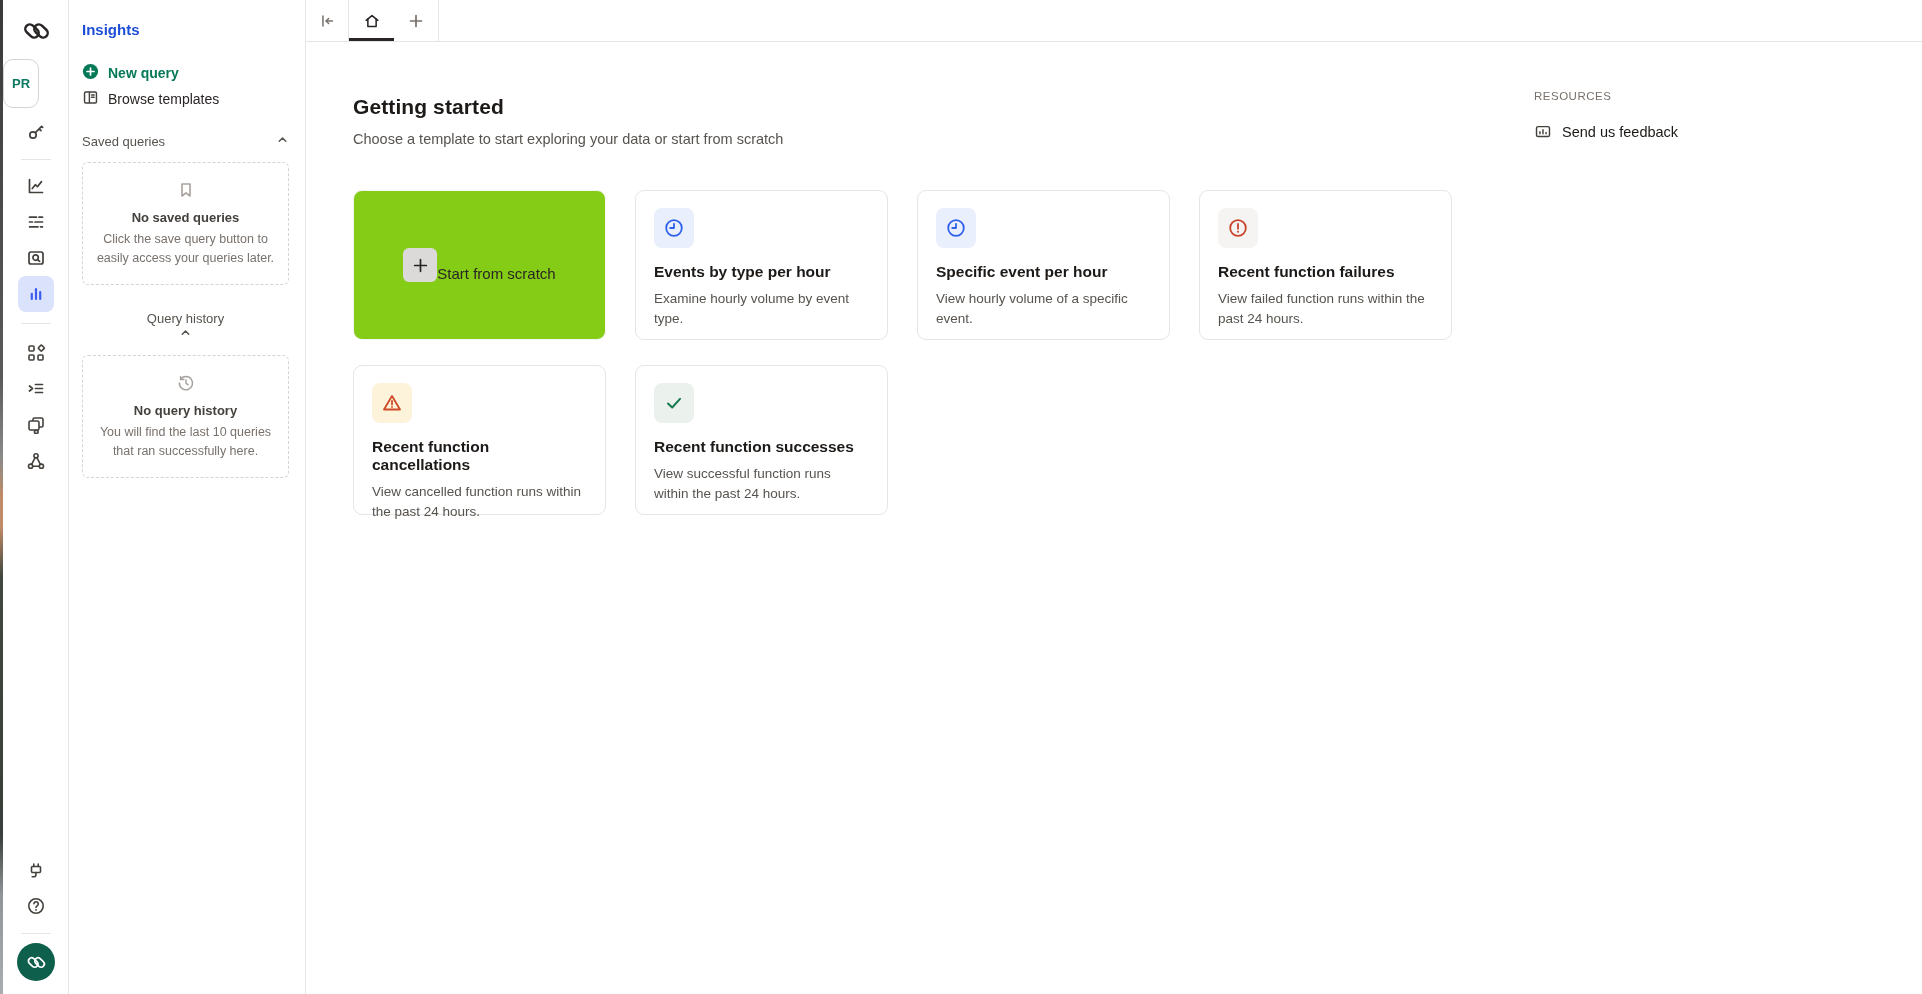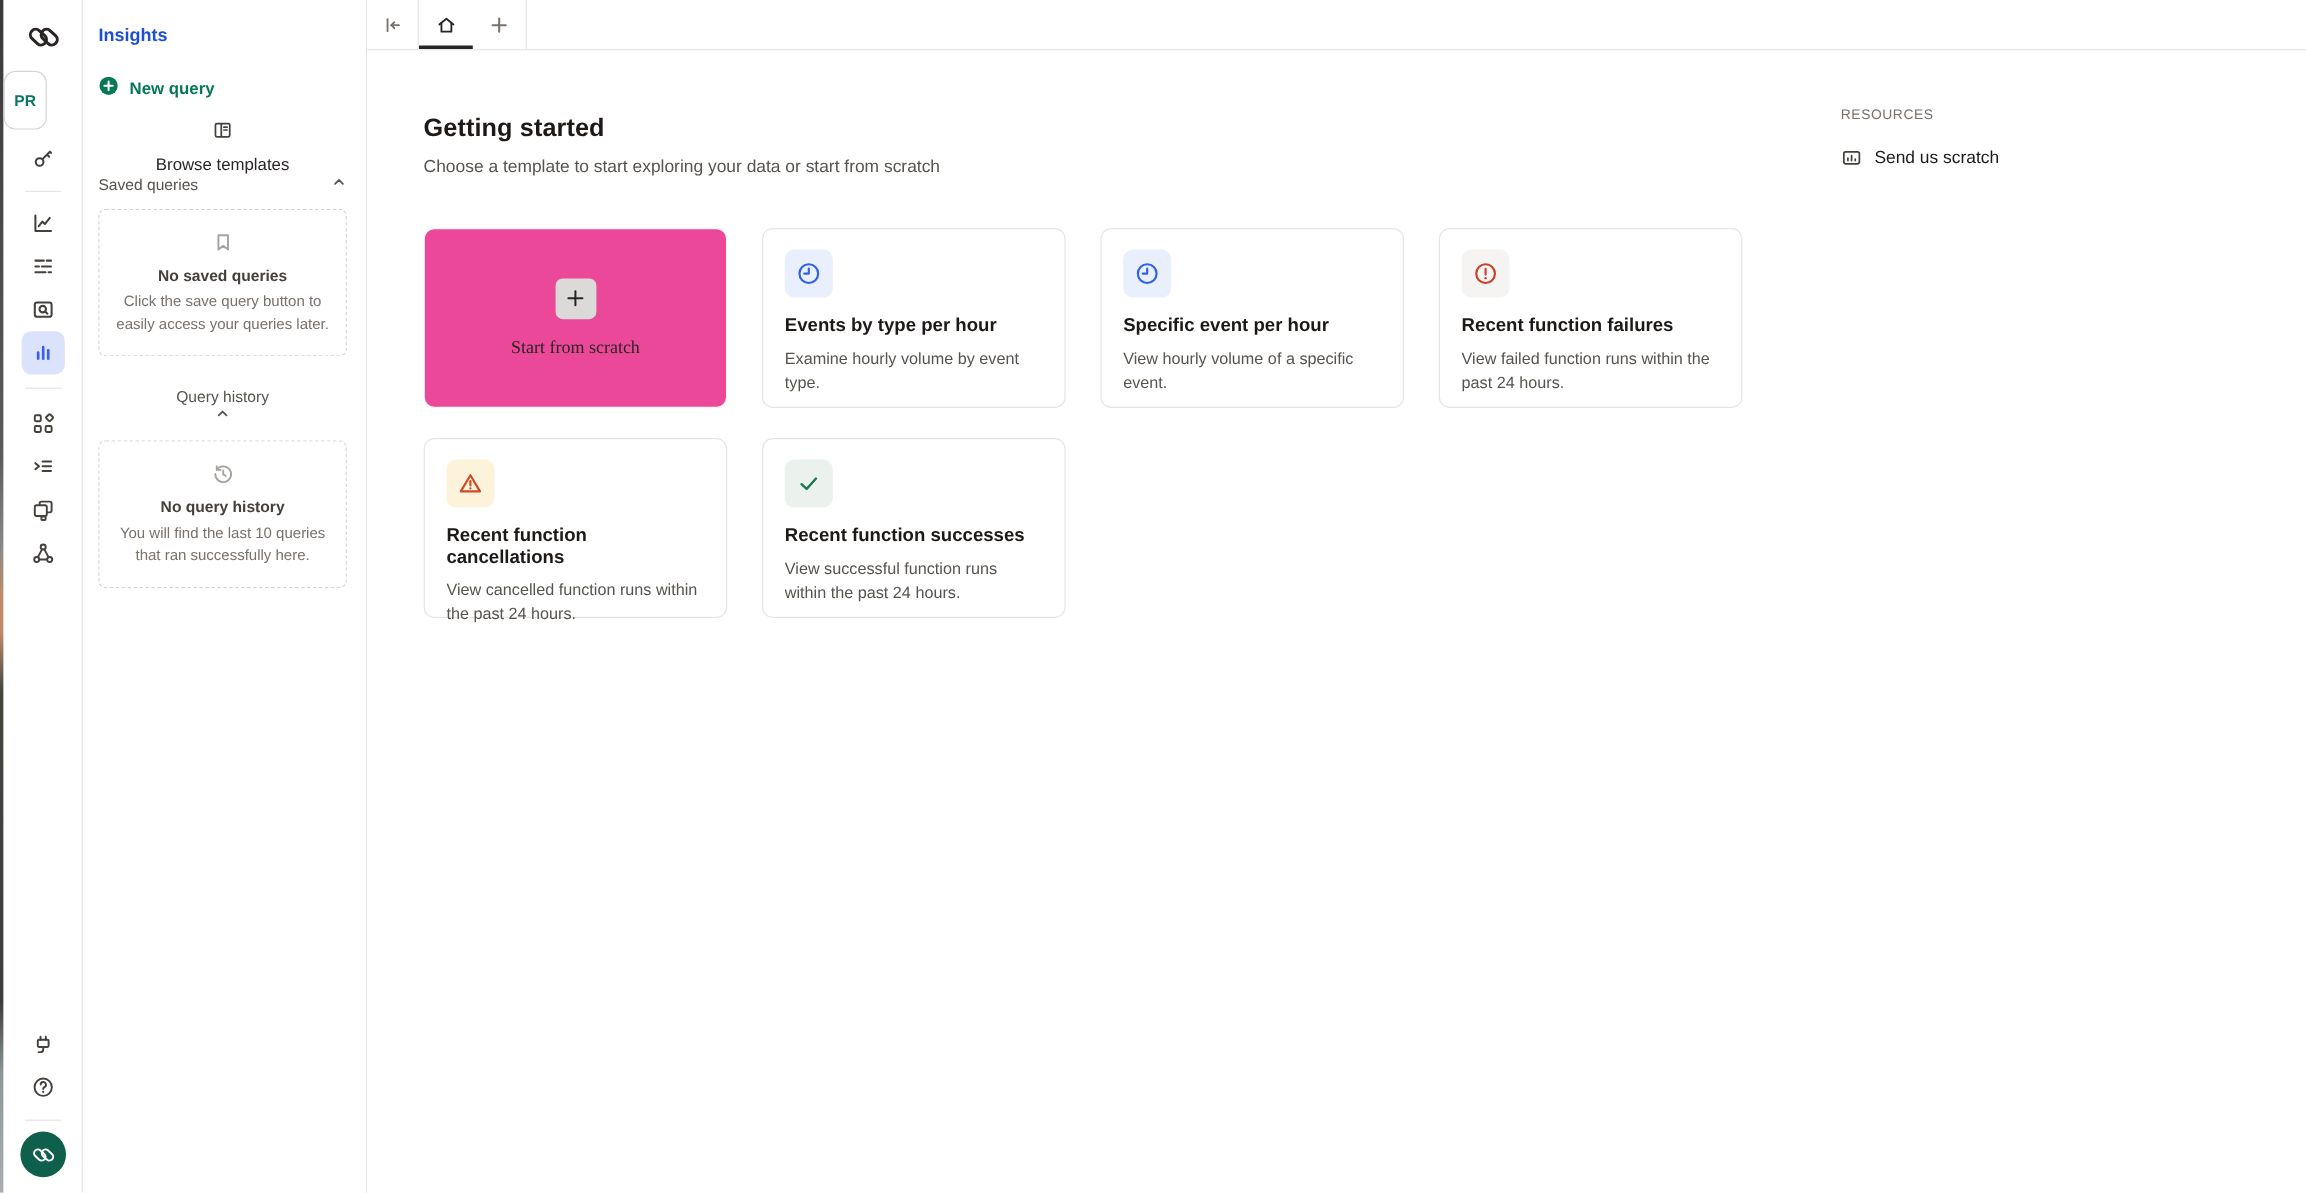--- a/index.html
+++ b/index.html
@@ -24,21 +24,21 @@
   .rail-bottom { position:absolute; left:0; right:0; bottom:0; }
   .rail-bottom .rail-divider { margin:9px auto; }
   .avatar { width:38px; height:38px; border-radius:50%; background:#0e5f4c; margin:0 auto 13px;
     display:flex; align-items:center; justify-content:center; cursor:pointer; }
 
   
   .sidebar { width:237px; flex:0 0 237px; height:100%; border-right:1px solid #e7e5e4; background:#fff; padding:0 16px 0 13px; }
   .sb-title { margin-top:21px; font-size:15px; font-weight:700; color:#1d4ed8; }
   .sb-row { display:flex; align-items:center; gap:9px; height:22px; cursor:pointer; font-size:14px; }
   .sb-row.new-query { margin-top:24px; color:#047857; font-weight:600; }
-  .sb-row.browse { margin-top:16px; color:#292524; font-weight:500;flex-direction:column; }
+  .sb-row.browse { margin-top:4px; color:#292524; font-weight:500; }
   .sb-section-head { margin-top:23px; display:flex; align-items:center; justify-content:space-between;
     font-size:13px; color:#57534e; cursor:pointer; }
   .sb-empty { margin-top:13px; border:1px dashed #d6d3d1; border-radius:6px; height:123px;
     display:flex; flex-direction:column; align-items:center; justify-content:center; text-align:center; padding:0 10px; }
   .sb-empty .empty-title { font-size:13px; font-weight:600; color:#44403c; margin-top:10px; }
   .sb-empty .empty-desc { font-size:12.5px; color:#78716c; line-height:1.45; margin-top:5px; }
   .sb-section-head.history { margin-top:26px;flex-direction:column; }
 
   
   .main { flex:1 1 auto; height:100%; position:relative; background:#fff; display:flex; flex-direction:column; }
@@ -52,22 +52,22 @@
 
   .content { padding:53px 0 0 47px; position:relative; flex:1; }
   .page-title { font-size:21px; font-weight:700; color:#1c1917; letter-spacing:.1px; }
   .page-sub { margin-top:12px; font-size:14.5px; color:#57534e; }
 
   .grid { margin-top:43px; display:grid; grid-template-columns:repeat(4,253px); column-gap:29px; row-gap:25px; }
   .card { height:150px; border:1px solid #e7e5e4; border-radius:9px; background:#fff; padding:17px 18px; cursor:pointer; }
   .card-icon { width:40px; height:40px; border-radius:8px; display:flex; align-items:center; justify-content:center; }
   .card-title { margin-top:15px; font-size:15.5px; font-weight:600; color:#1c1917; }
   .card-desc { margin-top:8px; font-size:13.5px; color:#57534e; line-height:1.45; }
-  .card.scratch { background:#ec4899; border-color:#f6f5f4; display:flex; flex-direction:column;
-    align-items:center; justify-content:center;font-family:Liberation Serif, serif; }
+  .card.scratch { background:#84cc16; border-color:#f6f5f4; display:flex; flex-direction:row;
+    align-items:center; justify-content:center; }
   .scratch-plus { width:34px; height:34px; border-radius:6px; background:#dbdad8; display:flex;
     align-items:center; justify-content:center; color:#292524; }
   .scratch-label { margin-top:16px; font-size:15px; color:#292524; }
 
   .resources { position:absolute; left:1228px; top:48px; }
   .res-head { font-size:11.5px; letter-spacing:.5px; color:#78716c; font-weight:500; }
   .res-row { margin-top:21px; display:flex; align-items:center; gap:10px; font-size:14.5px; color:#1c1917; cursor:pointer; }
 </style>
 </head>
 <body>
@@ -325,18 +325,18 @@
   </div>
 </div>
 
       <div class="resources">
         <div class="res-head">RESOURCES</div>
         <div class="res-row">
           <svg width="18" height="18" viewBox="0 0 20 20" fill="none" stroke="#44403c" stroke-width="1.6" stroke-linecap="round" stroke-linejoin="round">
             <rect x="2.8" y="4" width="14.4" height="11" rx="1.8"></rect>
             <path d="M6.6 12 V9.8 M10 12 V7.4 M13.4 12 V10.6"></path>
           </svg>
-          <span>Send us scratch</span>
+          <span>Send us feedback</span>
         </div>
       </div>
     </div>
   </div>
 </div>
 
 </body></html>

